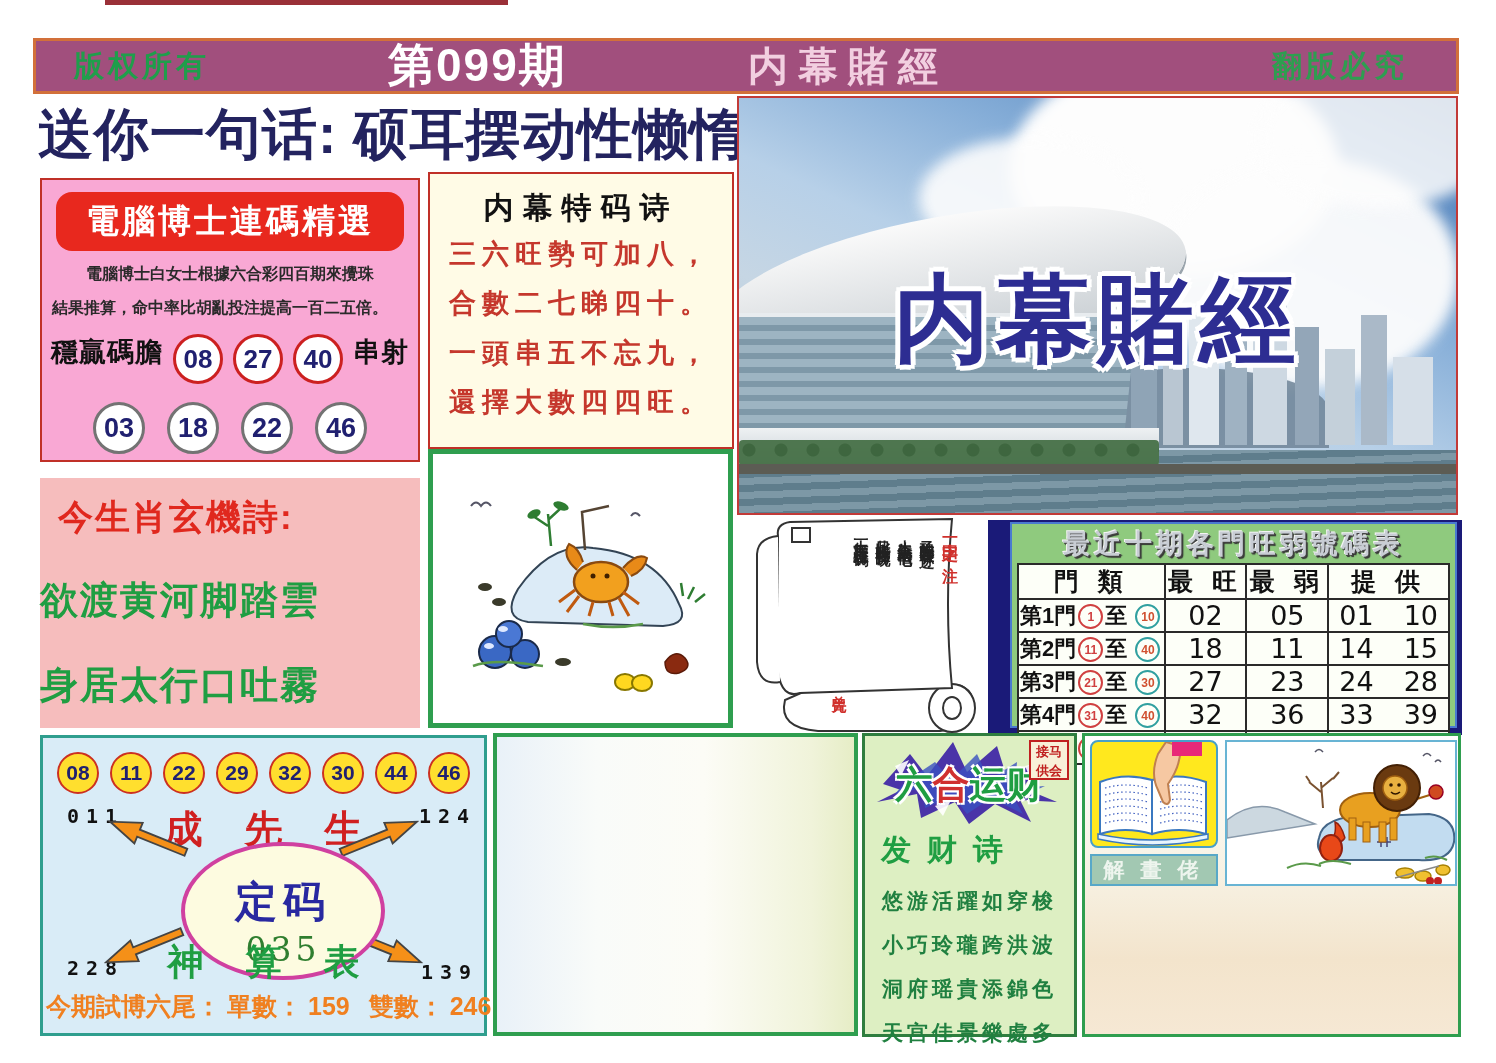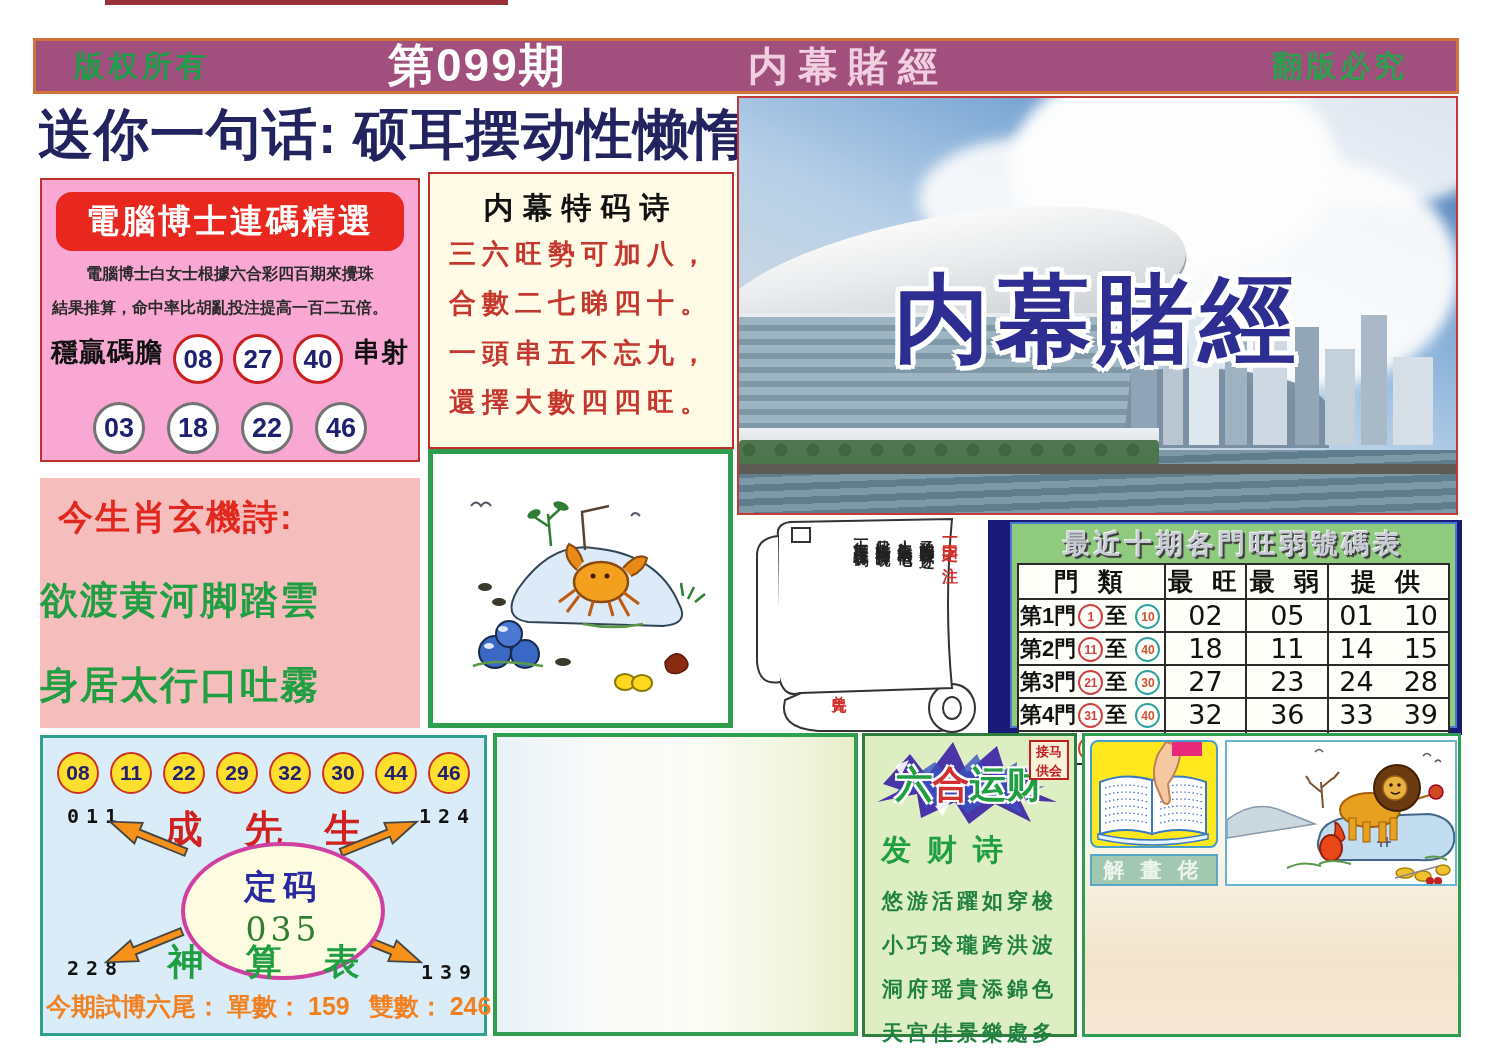--- a/index.html
+++ b/index.html
@@ -97,21 +97,21 @@
   .cn-red{border:2px solid #d04040;color:#d04040;}
   .cn-teal{border:2px solid #30a0a0;color:#d05030;}
   .offer-pair{display:inline-flex;gap:30px;}
 
   
   #oracle{left:40px;top:735px;width:447px;height:301px;background:#d9ecf7;border:3px solid #2f9e8e;box-sizing:border-box;}
   #lucky-row{display:flex;justify-content:center;gap:11px;margin-top:14px;}
   .c-gold{width:38px;height:38px;border:2px solid #cc3020;background:#ffdf2e;font-size:21px;color:#202070;}
   #master{position:absolute;left:0;top:66px;width:100%;text-align:center;color:#d02020;font-size:38px;font-weight:bold;font-family:Liberation Serif, serif;letter-spacing:42px;text-indent:42px;}
   #oval{position:absolute;left:138px;top:104px;width:196px;height:130px;border:4px solid #d040a0;border-radius:50%;background:#fdfbe0;text-align:center;}
-  #oval-t{color:#2828a0;font-size:33px;font-weight:bold;font-family:"DejaVu Serif",serif;letter-spacing:6px;margin-top:19px;}
+  #oval-t{color:#2828a0;font-size:42px;font-weight:bold;font-family:"DejaVu Serif",serif;letter-spacing:6px;margin-top:28px;}
   #oval-n{color:#2f7e2f;font-size:33px;font-family:"DejaVu Serif",serif;letter-spacing:4px;}
   #calc{position:absolute;left:0;top:200px;width:100%;text-align:center;color:#1f9e42;font-size:36px;font-weight:bold;font-family:"DejaVu Serif",serif;letter-spacing:42px;text-indent:42px;}
   .corner{position:absolute;font-family:"DejaVu Sans Mono",monospace;font-size:20px;color:#111;letter-spacing:7px;font-weight:bold;}
   #cn-tl{left:24px;top:66px;} #cn-tr{right:8px;top:66px;} #cn-bl{left:24px;top:218px;} #cn-br{right:6px;top:222px;}
   .arrow{position:absolute;width:86px;height:26px;}
   #ar-tl{left:62px;top:86px;transform:rotate(202deg);}
   #ar-tr{right:62px;top:86px;transform:rotate(-22deg);}
   #ar-bl{left:58px;top:196px;transform:rotate(158deg);}
   #ar-br{right:58px;top:196px;transform:rotate(22deg);}
   #oracle-footer{position:absolute;left:0;bottom:10px;width:100%;text-align:center;color:#f08020;font-size:25px;font-weight:bold;white-space:nowrap;}

